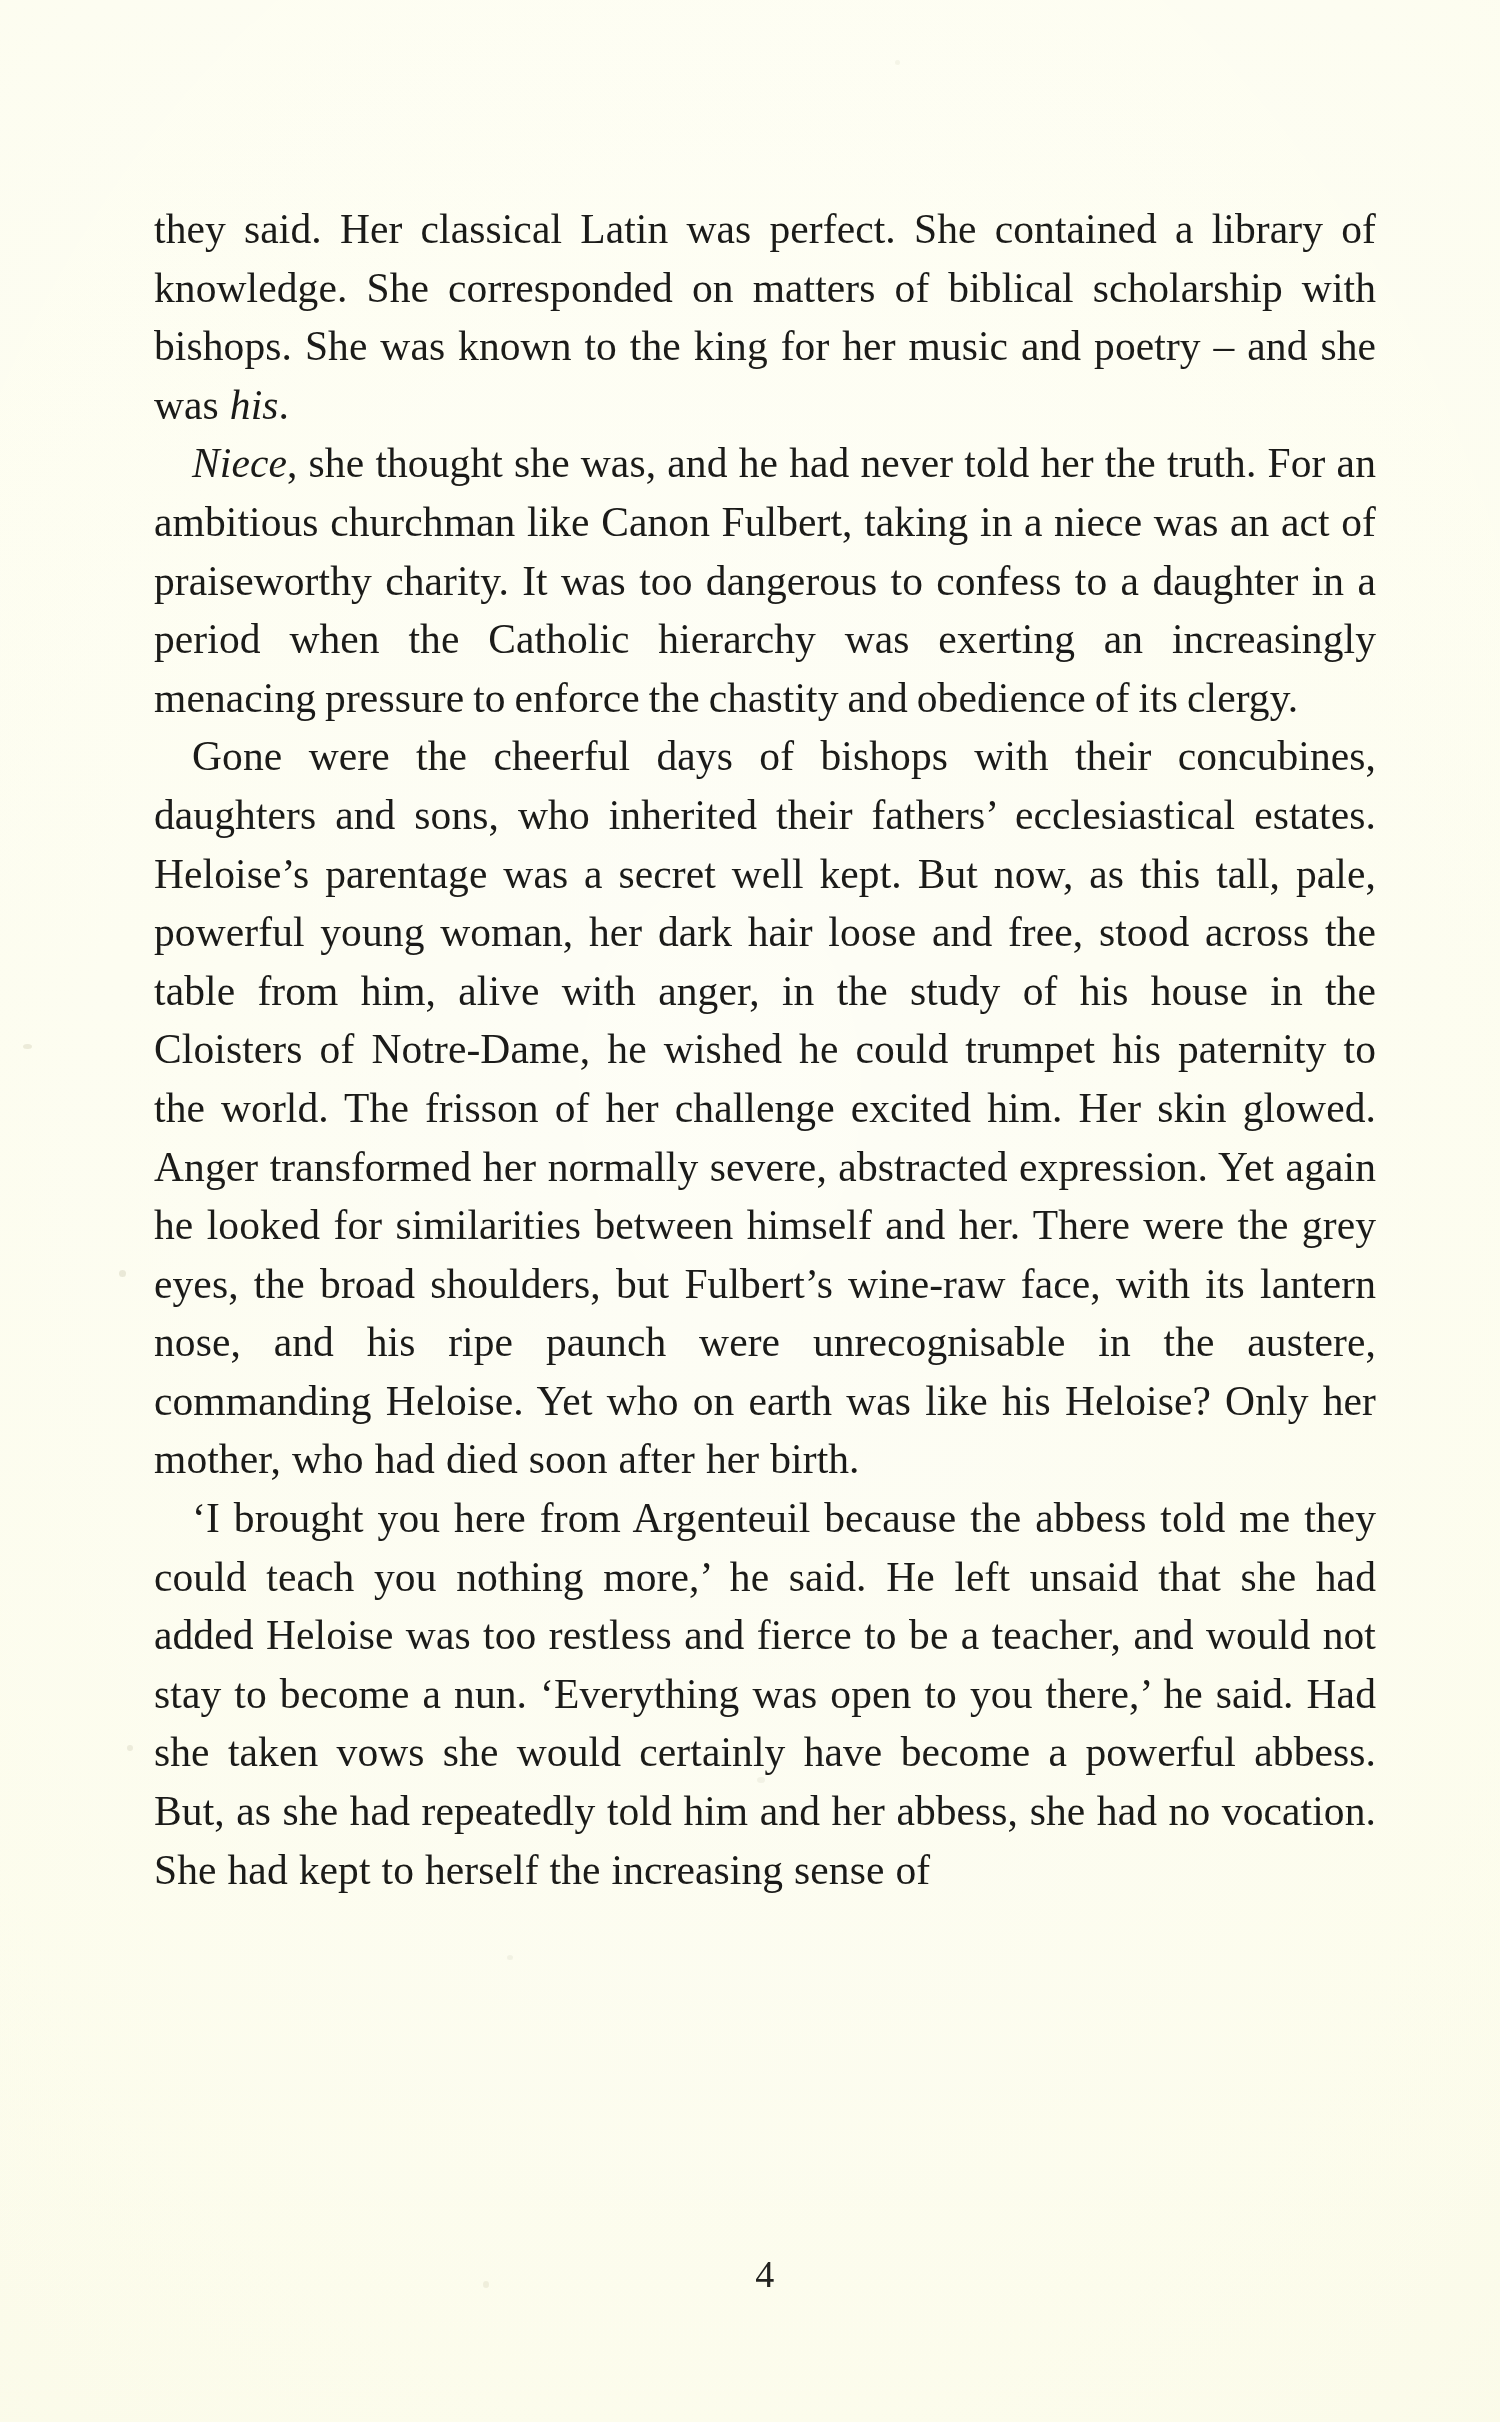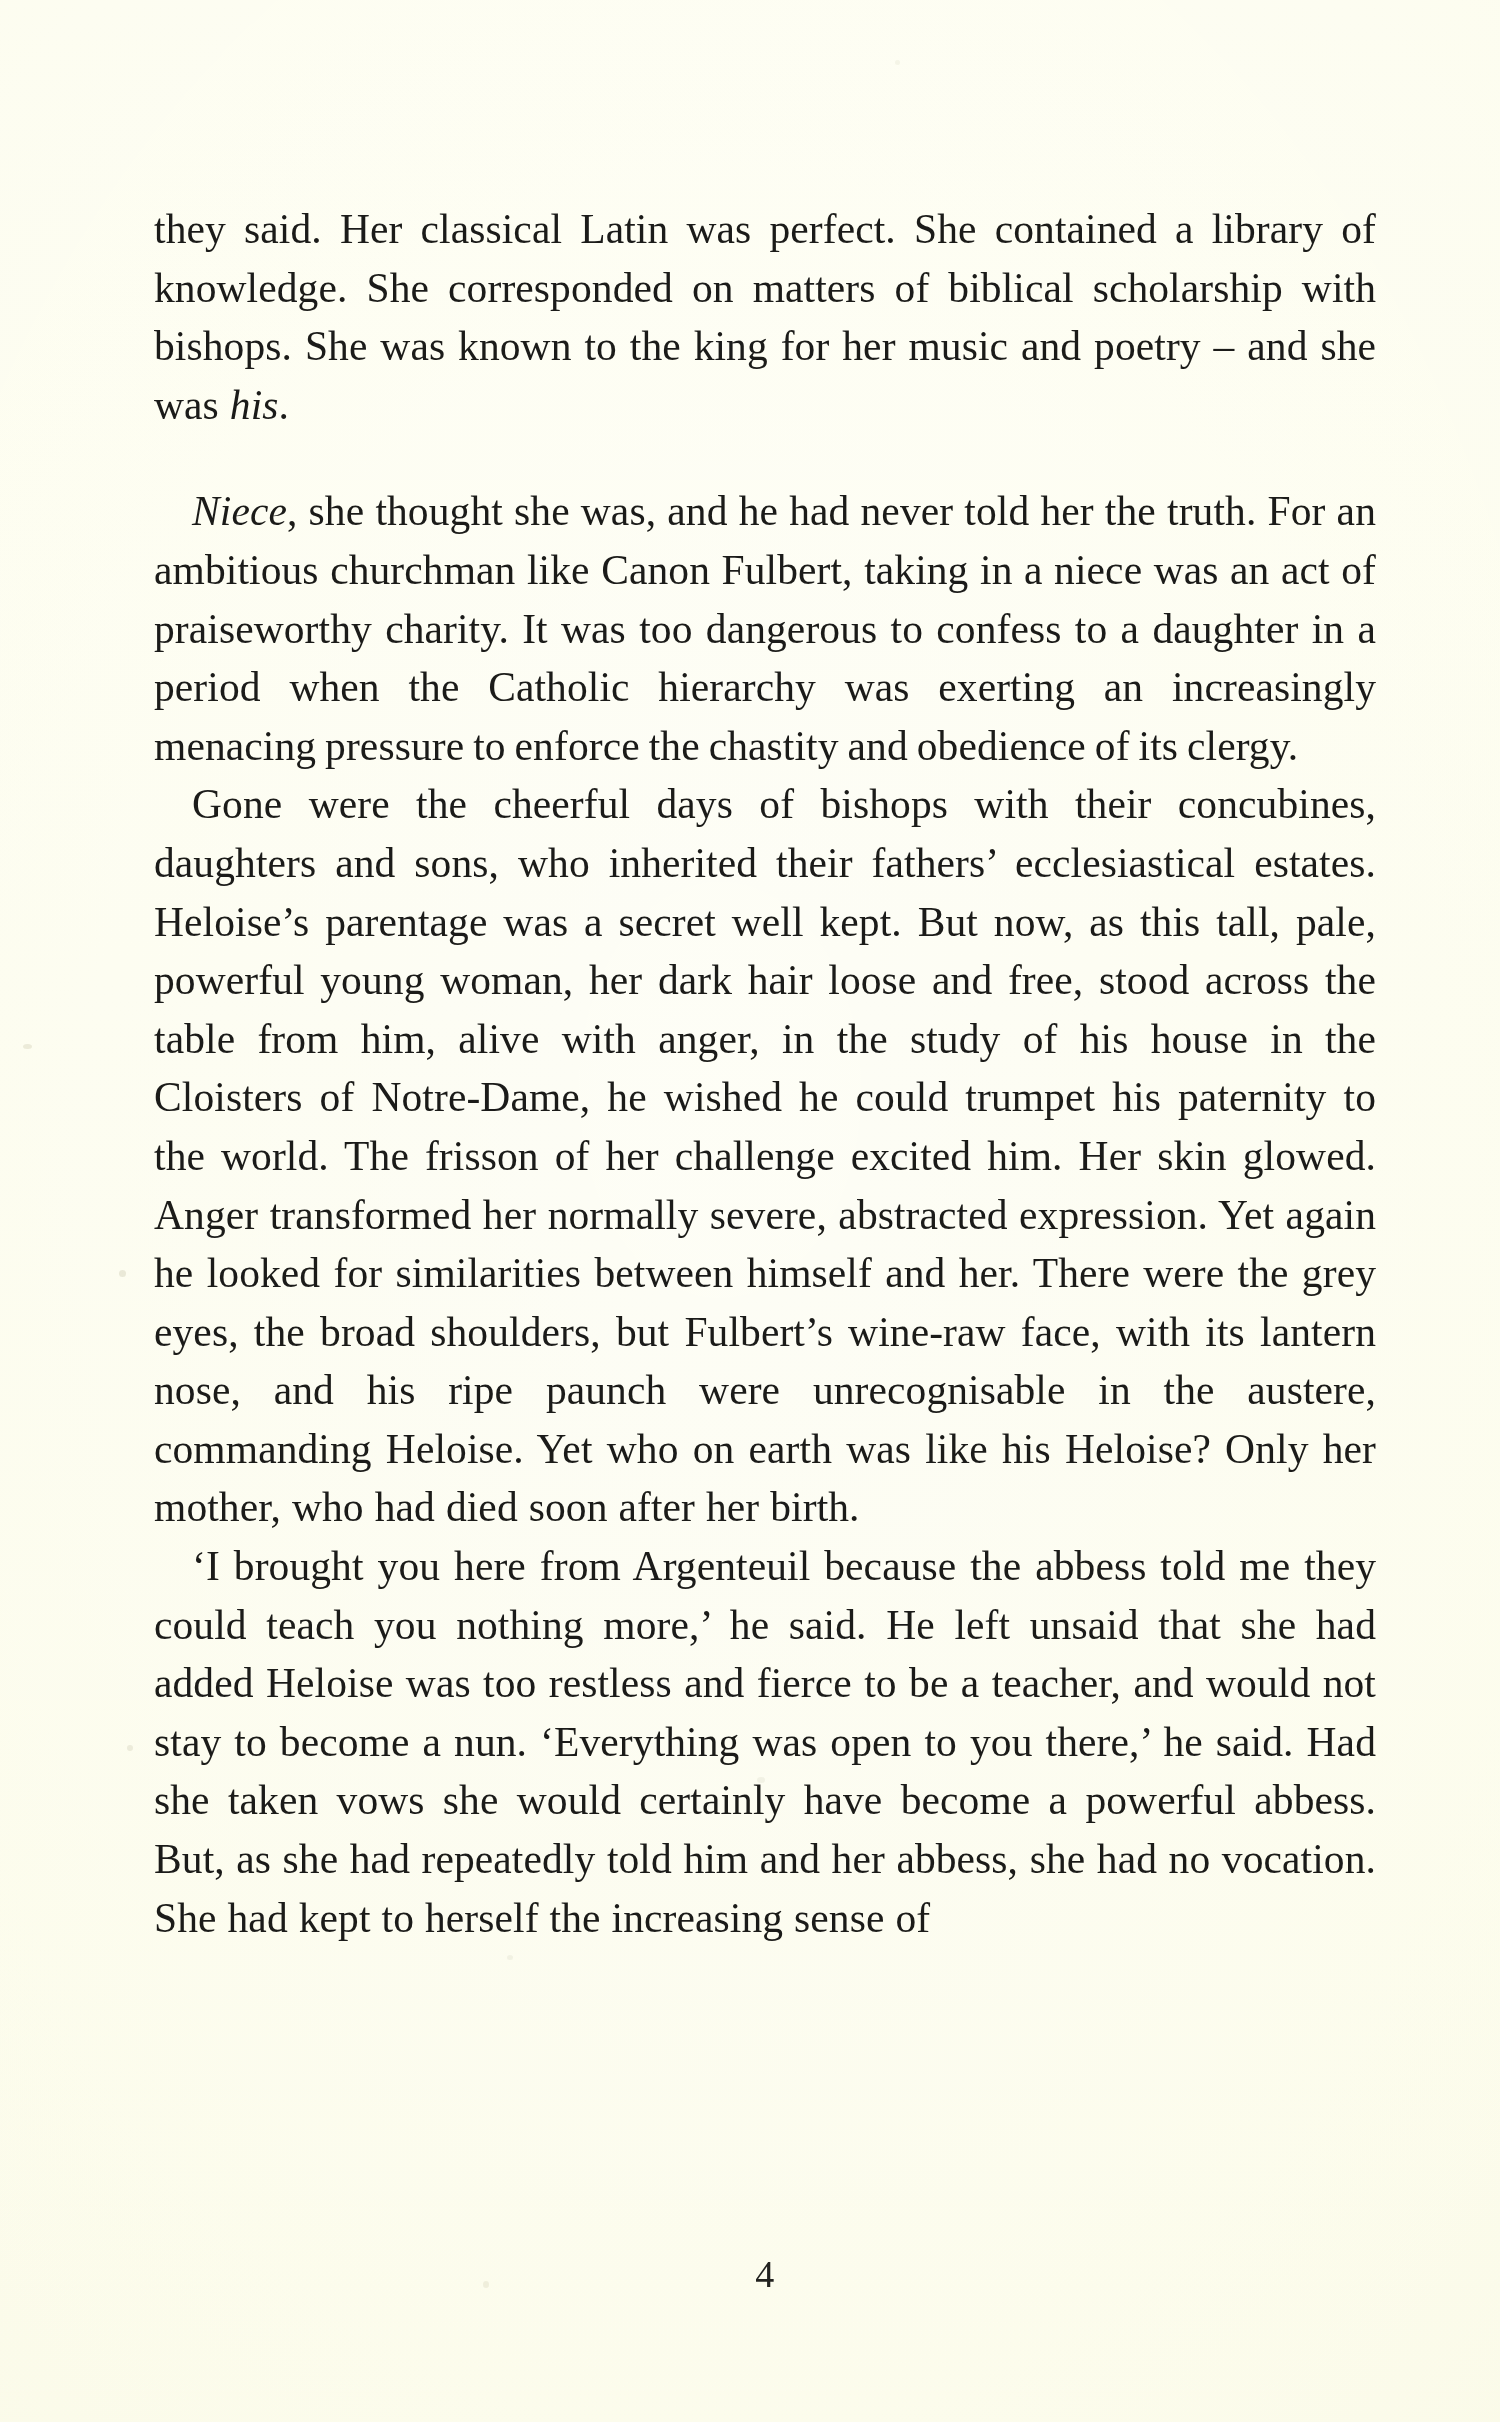--- a/index.html
+++ b/index.html
@@ -53,21 +53,20 @@
     line-height: 58.6px;
     letter-spacing: 0.1px;
     word-spacing: 0.5px;
     color: #1b1b19;
   }
   .para + .para {
     text-indent: 38px;
   }
   .para.tight {
     word-spacing: -1.5px;
-    margin-top: 48px;
   }
 
   .it {
     font-style: italic;
   }
 
   
   .folio {
     position: absolute;
     left: 0;

